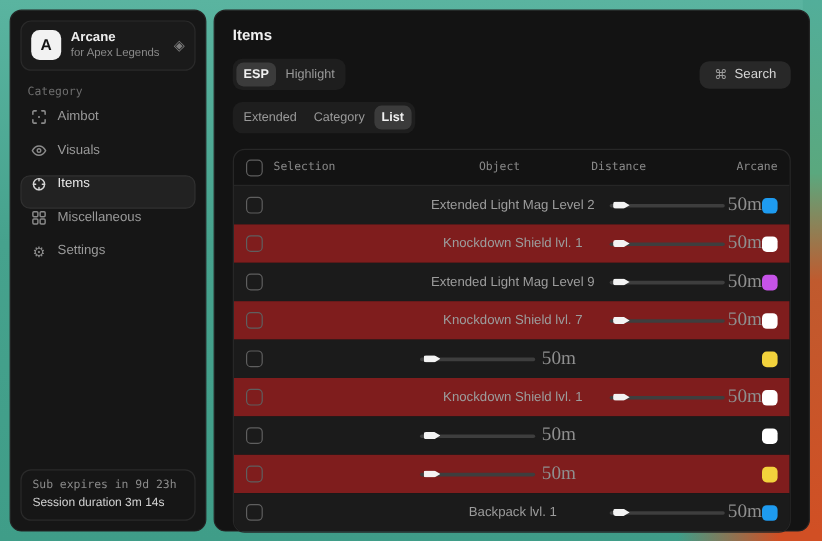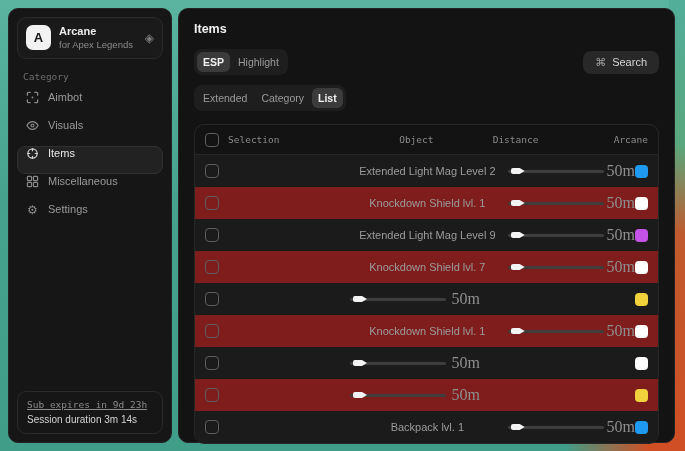--- a/index.html
+++ b/index.html
@@ -22,21 +22,21 @@
   .side-header .titles { flex:1; line-height:1.25; }
   .app-name { font-size:11px; font-weight:bold; color:#ededed; }
   .app-sub { font-size:9.5px; color:#8b8b8b; }
   .badge-ic { color:#7d7d7d; font-size:12px; }
   .cat-label { font-family:"DejaVu Sans Mono", monospace; font-size:9.5px; color:#6e6e6e; margin:12px 6px 8px; }
   .nav-item { display:flex; align-items:flex-start; gap:9px; height:28px; padding:0 8px; border-radius:8px; color:#9a9a9a; font-size:11px; border:1px solid transparent; }
   .nav-item svg, .nav-item .gl { width:13px; color:#8a8a8a; font-size:12px; text-align:center; flex:0 0 13px; }
   .nav-item.active { background:#222222; border-color:#303030; color:#e9e9e9; }
   .nav-item.active svg { color:#d5d5d5; }
   .side-footer { margin-top:auto; border:1px solid #2a2a2a; border-radius:9px; padding:6px 9px; line-height:1.5; }
-  .sub-exp { font-family:"DejaVu Sans Mono", monospace; font-size:9.5px; color:#8b8b8b; white-space:nowrap;text-decoration:underline; }
+  .sub-exp { font-family:"DejaVu Sans Mono", monospace; font-size:9.5px; color:#8b8b8b; white-space:nowrap; }
   .sess-dur { font-size:10px; color:#d3d3d3; white-space:nowrap; }
 
   
   .main { left:178px; width:497px; background:#131313; padding:13px 15px; }
   .page-title { font-size:12.5px; font-weight:bold; color:#f0f0f0; margin-bottom:13px; }
   .row-between { display:flex; justify-content:space-between; align-items:center; margin-bottom:10px; }
   .seg { display:inline-flex; align-items:center; background:#1e1e1e; border-radius:8px; padding:3px; gap:2px; }
   .seg .tab { font-size:10.5px; color:#9a9a9a; padding:4px 6px; border-radius:6px; cursor:default; white-space:nowrap; }
   .seg .tab.active { background:#3b3b3b; color:#f2f2f2; font-weight:bold; }
   .seg2 { margin-bottom:13px; }

